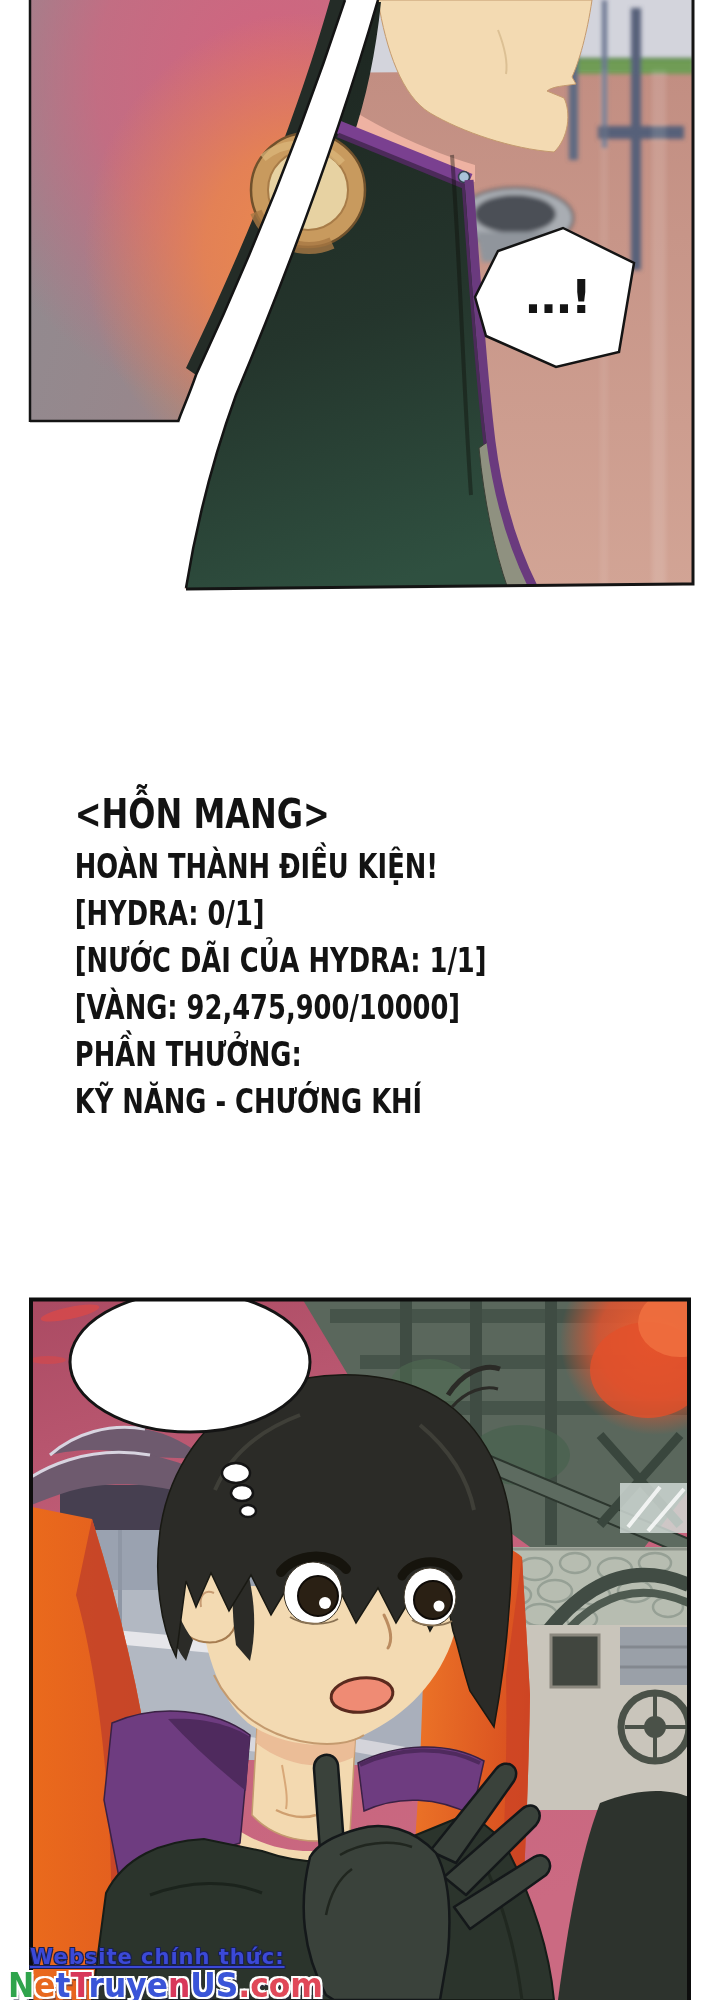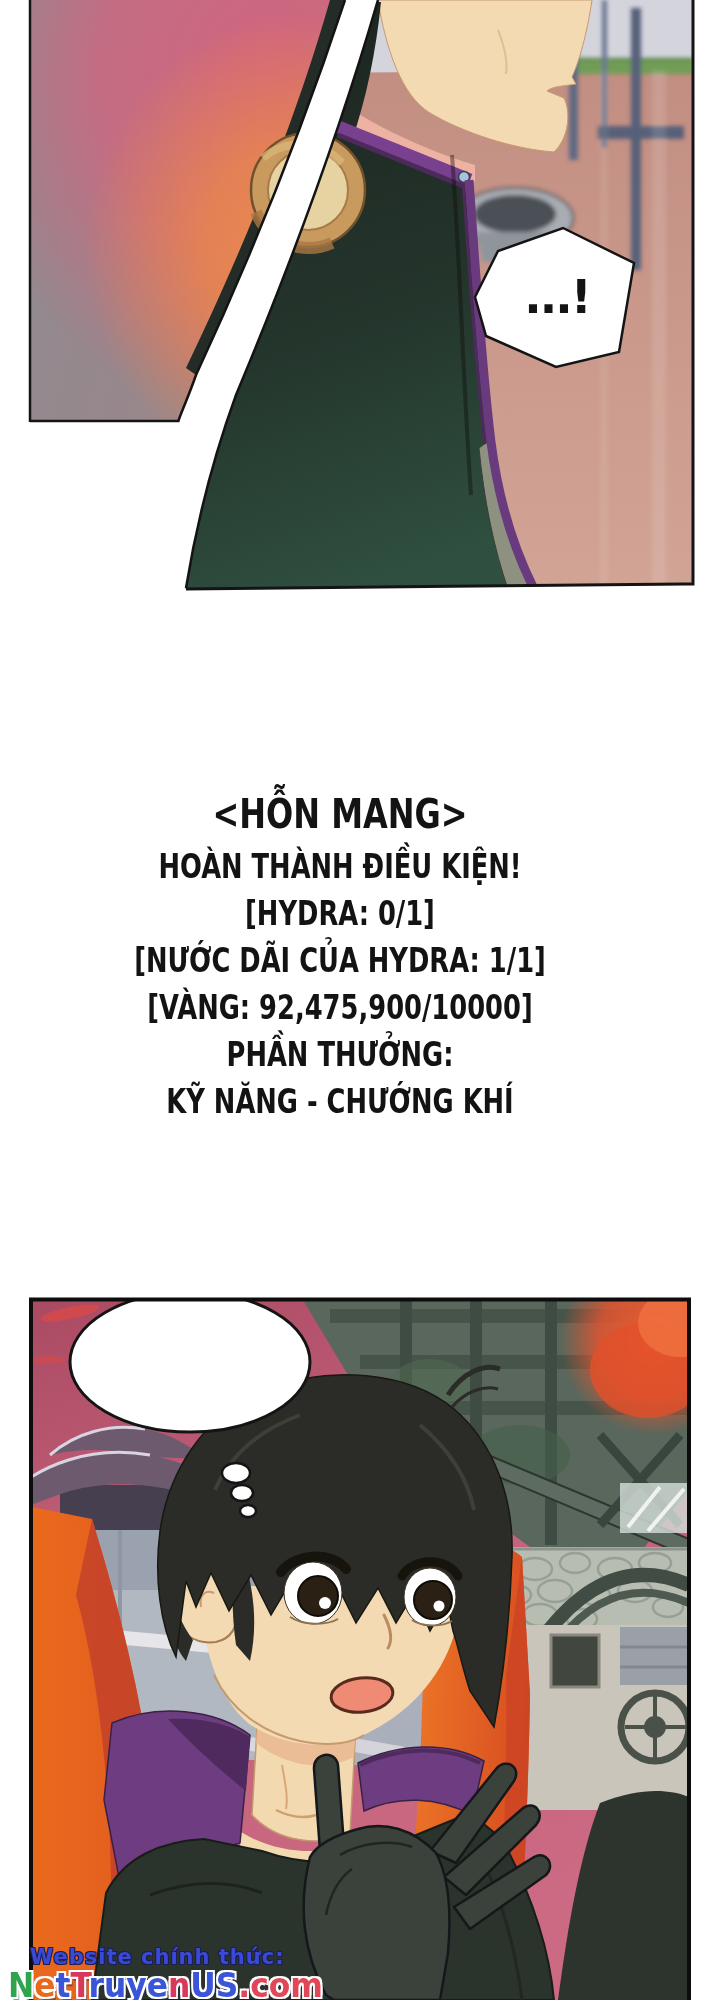--- a/index.html
+++ b/index.html
@@ -4,33 +4,33 @@
 <style>
   html,body{margin:0;padding:0;background:#ffffff;}
   .page{position:relative;width:720px;height:2000px;background:#fff;overflow:hidden;
         font-family:"DejaVu Sans",sans-serif;}
   .page svg{position:absolute;left:0;display:block;}
   
   .hex-text{position:absolute;left:479px;top:243px;width:156px;height:108px;
     display:flex;align-items:center;justify-content:center;
     font-weight:bold;font-size:46px;letter-spacing:-2px;color:#141414;}
   
-  .system{position:absolute;left:0;top:786px;width:680px;text-align:center;color:#131313;}
+  .system{position:absolute;left:0;top:786px;width:680px;text-align:left;color:#131313;}
   .system .l{display:block;font-weight:bold;transform:scaleX(.78);transform-origin:50% 50%;
     white-space:nowrap;line-height:47px;font-size:33px;}
   .system .l.big{font-size:41px;line-height:57px;}
   
   .thought-text{position:absolute;left:95px;top:1327px;width:190px;text-align:center;
     font-weight:bold;color:#141414;}
   .thought-text .t{display:block;font-size:23px;line-height:46px;transform:scaleX(.95);
     transform-origin:50% 50%;white-space:nowrap;}
   
   .wm-label{position:absolute;left:30px;top:1945px;font-size:21px;font-weight:bold;
     color:#3b49d8;letter-spacing:1px;
-    text-shadow:1px 1px 0 #1a2050,-1px -1px 0 #1a2050,1px -1px 0 #1a2050,-1px 1px 0 #1a2050;}
+    text-shadow:1px 1px 0 #1a2050,-1px -1px 0 #1a2050,1px -1px 0 #1a2050,-1px 1px 0 #1a2050;text-decoration:underline;}
   .wm-site{position:absolute;left:8px;top:1966px;font-size:33px;font-weight:bold;
     letter-spacing:0;transform:scaleX(.95);transform-origin:left;white-space:nowrap;
     text-shadow:-2px -2px 0 #ffffff,2px -2px 0 #ffffff,-2px 2px 0 #ffffff,2px 2px 0 #ffffff,3px 4px 0 rgba(40,40,70,.5);}
 </style>
 </head>
 <body>
 
 <div class="page">
 
   <svg width="720" height="592" viewBox="0 0 720 592">

